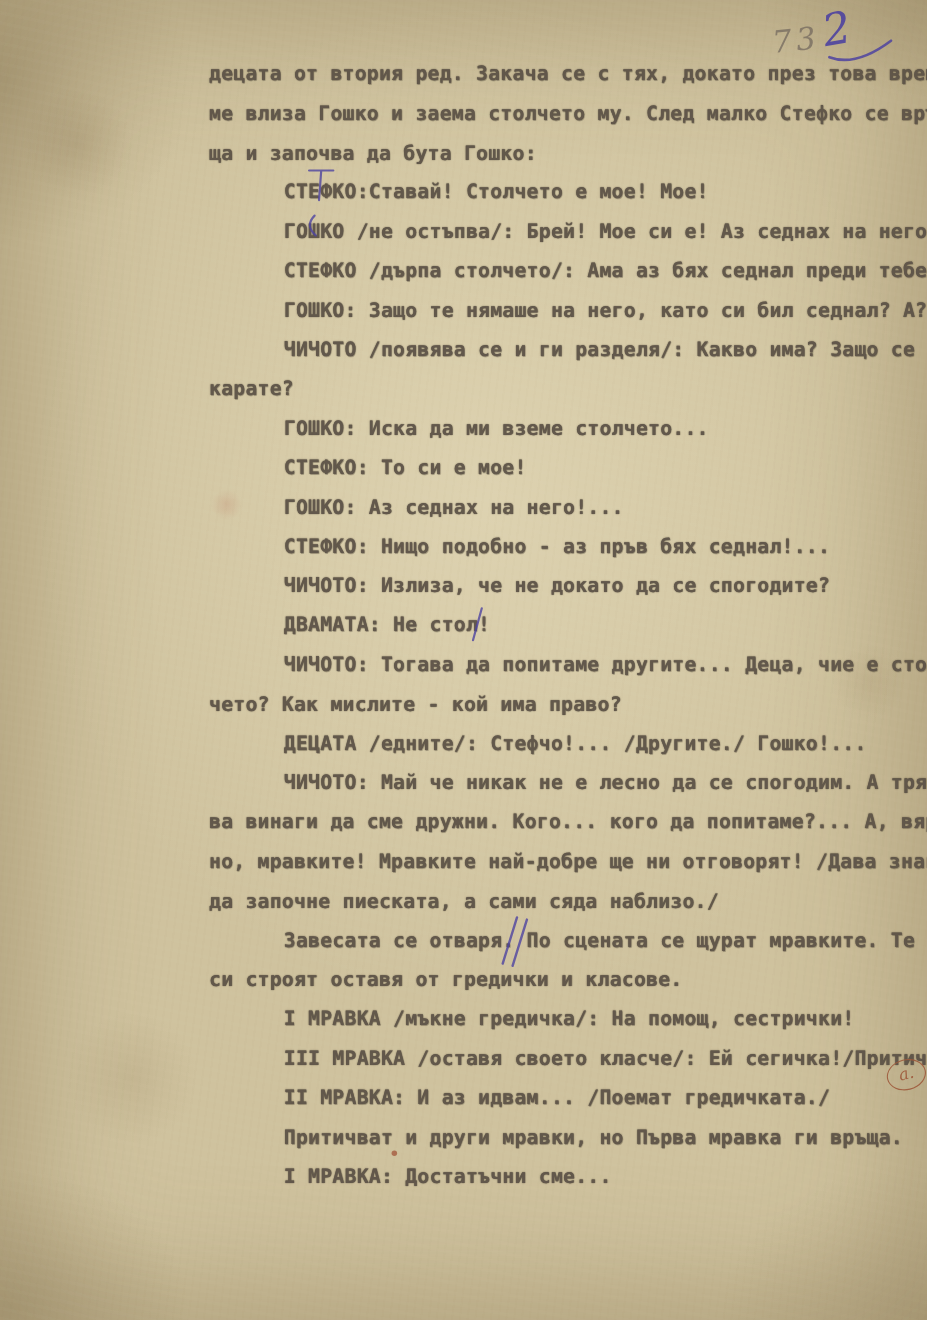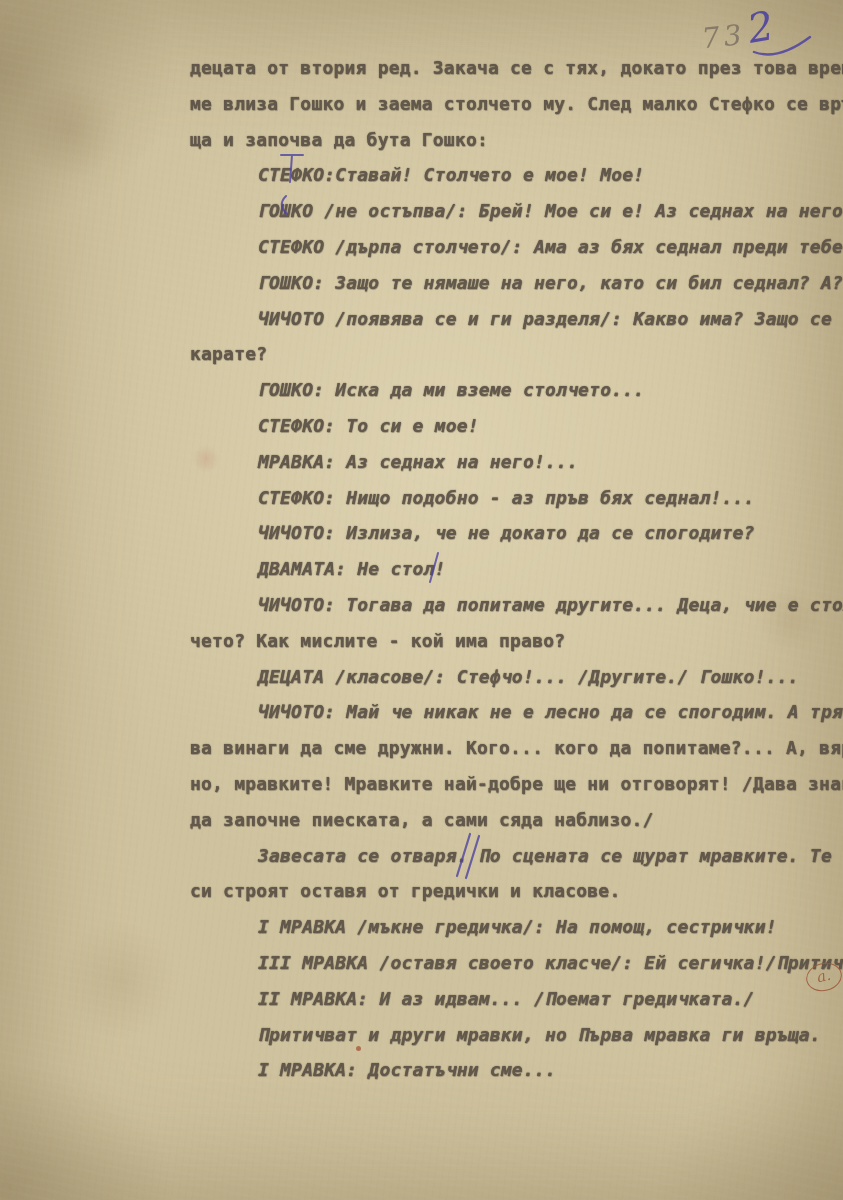--- a/index.html
+++ b/index.html
@@ -33,21 +33,21 @@
   .line{
     height:35.8px;line-height:35.8px;
     padding-left:190px;
     white-space:pre;
     font-size:18px;font-weight:bold;
     color:#5a5045;
     text-shadow:0 0 1.3px rgba(66,58,46,0.9), 0.5px 0.6px 0 rgba(66,58,46,0.28);
     letter-spacing:0.2px;
     opacity:.93;
   }
-  .line.indent{padding-left:258px;font-style:italic;}
+  .line.indent{padding-left:258px;}
   .mark{position:absolute;pointer-events:none;}
   .pg-pencil{
     position:absolute;left:702px;top:20px;
     font-family:"DejaVu Serif", serif;font-style:italic;
     font-size:28px;color:#7d7264;transform:rotate(-6deg);
     letter-spacing:4px;opacity:.85;
   }
   .pg-ink{
     position:absolute;left:748px;top:4px;
     font-family:"DejaVu Serif", serif;font-style:italic;
@@ -79,27 +79,27 @@
       <div class="line">ме влиза Гошко и заема столчето му. След малко Стефко се връ</div>
       <div class="line">ща и започва да бута Гошко:</div>
       <div class="line indent">СТЕФКО:Ставай! Столчето е мое! Мое!</div>
       <div class="line indent">ГОШКО /не остъпва/: Брей! Мое си е! Аз седнах на него!</div>
       <div class="line indent">СТЕФКО /дърпа столчето/: Ама аз бях седнал преди тебе!</div>
       <div class="line indent">ГОШКО: Защо те нямаше на него, като си бил седнал? А?</div>
       <div class="line indent">ЧИЧОТО /появява се и ги разделя/: Какво има? Защо се</div>
       <div class="line">карате?</div>
       <div class="line indent">ГОШКО: Иска да ми вземе столчето...</div>
       <div class="line indent">СТЕФКО: То си е мое!</div>
-      <div class="line indent">МРАВКА: Аз седнах на него!...</div>
+      <div class="line indent">ГОШКО: Аз седнах на него!...</div>
       <div class="line indent">СТЕФКО: Нищо подобно - аз пръв бях седнал!...</div>
       <div class="line indent">ЧИЧОТО: Излиза, че не докато да се спогодите?</div>
       <div class="line indent">ДВАМАТА: Не стол!</div>
       <div class="line indent">ЧИЧОТО: Тогава да попитаме другите... Деца, чие е стол</div>
       <div class="line">чето? Как мислите - кой има право?</div>
-      <div class="line indent">ДЕЦАТА /класове/: Стефчо!... /Другите./ Гошко!...</div>
+      <div class="line indent">ДЕЦАТА /едните/: Стефчо!... /Другите./ Гошко!...</div>
       <div class="line indent">ЧИЧОТО: Май че никак не е лесно да се спогодим. А тряб</div>
       <div class="line">ва винаги да сме дружни. Кого... кого да попитаме?... А, вяр</div>
       <div class="line">но, мравките! Мравките най-добре ще ни отговорят! /Дава знак</div>
       <div class="line">да започне пиеската, а сами сяда наблизо./</div>
       <div class="line indent">Завесата се отваря. По сцената се щурат мравките. Те</div>
       <div class="line">си строят оставя от гредички и класове.</div>
       <div class="line indent">I МРАВКА /мъкне гредичка/: На помощ, сестрички!</div>
       <div class="line indent">III МРАВКА /оставя своето класче/: Ей сегичка!/Притичв</div>
       <div class="line indent">II МРАВКА: И аз идвам... /Поемат гредичката./</div>
       <div class="line indent">Притичват и други мравки, но Първа мравка ги връща.</div>

